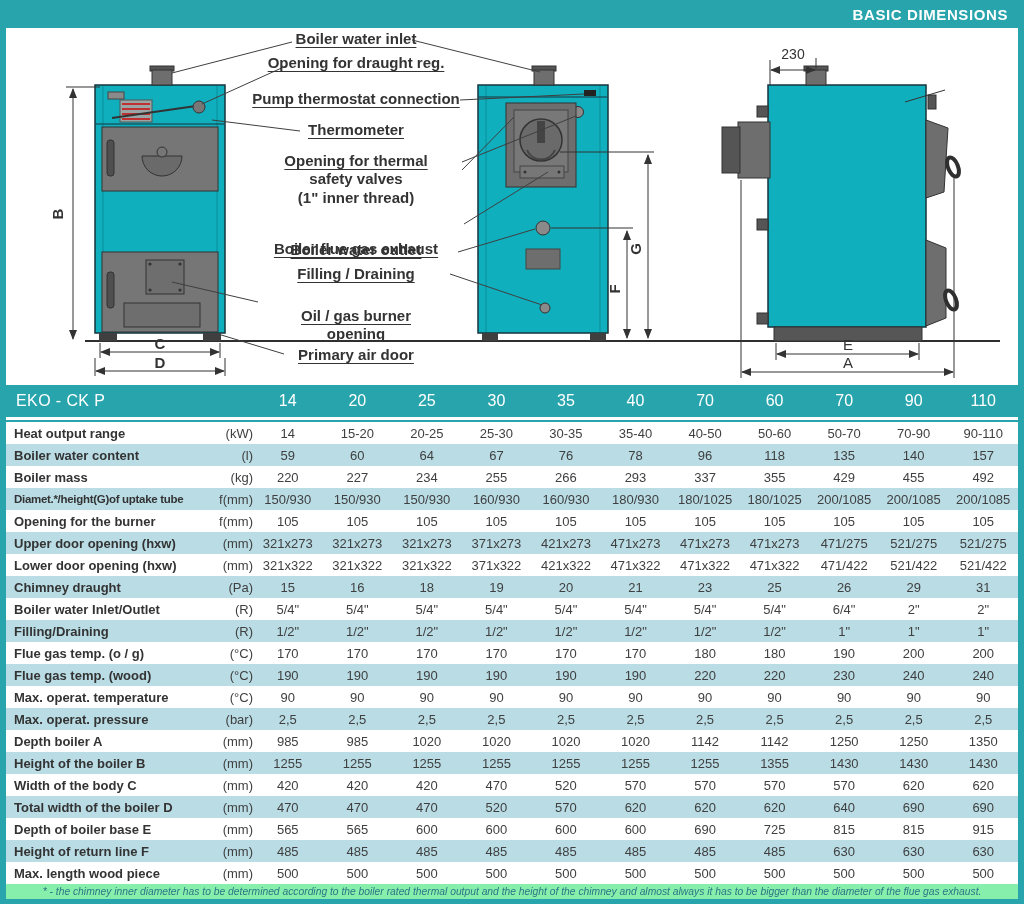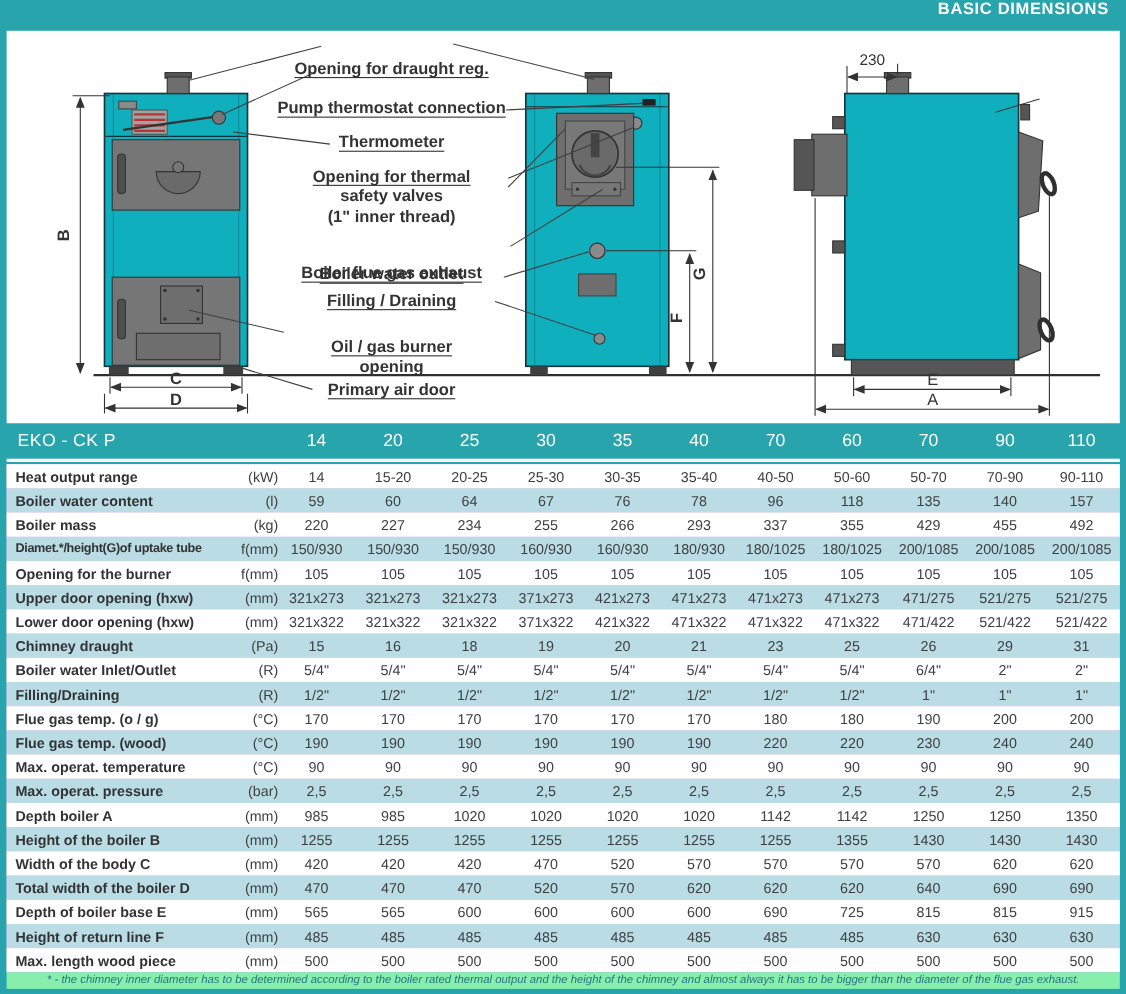--- a/index.html
+++ b/index.html
@@ -4,21 +4,21 @@
 <style>
   html,body{margin:0;padding:0;}
   .page{
     position:relative;width:1024px;height:904px;
     background:#28a4ac;overflow:hidden;
     font-family:"Liberation Sans", sans-serif;
   }
   
   .banner{
     position:absolute;top:0;left:0;width:1024px;height:28px;
-    background:#28a4ac;display:flex;justify-content:flex-end;
+    background:#28a4ac;display:flex;align-items:center;justify-content:flex-end;
   }
   .banner-title{
     color:#ffffff;font-weight:bold;font-size:15px;letter-spacing:.6px;
     padding-right:16px;
   }
   
   .canvas{
     position:absolute;top:28px;left:6px;width:1012px;height:357px;
     background:#ffffff;
   }
@@ -33,21 +33,21 @@
   .thead{
     position:absolute;top:385px;left:0;width:1024px;height:32px;
     background:#28a4ac;box-sizing:border-box;padding:0 6px;
     display:grid;grid-template-columns:199px 48px repeat(11,1fr);
     align-items:center;color:#fff;font-weight:normal;font-size:16px;
   }
   .thead .ttl{grid-column:1 / 3;padding-left:10px;letter-spacing:.4px;}
   .thead .hcol{text-align:center;}
   .sep-w{position:absolute;top:417px;left:6px;width:1012px;height:3px;background:#fff;}
   .sep-t{position:absolute;top:420px;left:6px;width:1012px;height:2px;background:#28a4ac;}
-  .tbody{position:absolute;top:422px;left:6px;width:1012px;background:#f0abfc;}
+  .tbody{position:absolute;top:422px;left:6px;width:1012px;background:#ffffff;}
   .row{
     display:grid;grid-template-columns:199px 48px repeat(11,1fr);
     height:22px;align-items:center;background:#ffffff;
   }
   .row.alt{background:#b9dce5;}
   .row .lbl{font-weight:bold;font-size:13px;color:#333;padding-left:8px;white-space:nowrap;overflow:hidden;}
   .row.tight .lbl{font-size:11.5px;letter-spacing:-.3px;}
   .row .unit{font-size:13px;color:#3f3f3f;text-align:right;white-space:nowrap;}
   .row .val{font-size:13px;color:#3f3f3f;text-align:center;white-space:nowrap;}
   .footnote{
@@ -216,20 +216,21 @@
         <line x1="462" y1="162" x2="576" y2="116"></line>
         <line x1="462" y1="170" x2="514" y2="117"></line>
         <line x1="464" y1="224" x2="548" y2="172"></line>
         <line x1="458" y1="252" x2="535" y2="229"></line>
         <line x1="450" y1="274" x2="542" y2="305"></line>
         <line x1="258" y1="302" x2="172" y2="282"></line>
         <line x1="284" y1="354" x2="218" y2="334"></line>
       </g>
     </svg>
 
+    <div class="callout" style="left:230px;top:2px;width:240px;"><span class="u">Boiler water inlet</span></div>
     <div class="callout" style="left:230px;top:26px;width:240px;"><span class="u">Opening for draught reg.</span></div>
     <div class="callout" style="left:220px;top:62px;width:260px;"><span class="u">Pump thermostat connection</span></div>
     <div class="callout" style="left:230px;top:93px;width:240px;"><span class="u">Thermometer</span></div>
     <div class="callout" style="left:240px;top:124px;width:220px;">
       <span class="u">Opening for thermal</span>
       <span class="plain">safety valves</span>
       <span class="plain">(1" inner thread)</span>
     </div>
     <div class="callout" style="left:230px;top:184px;width:240px;margin-top:28px;"><span class="u">Boiler flue gas exhaust</span></div>
     <div class="callout" style="left:230px;top:213px;width:240px;"><span class="u">Boiler water outlet</span></div>

